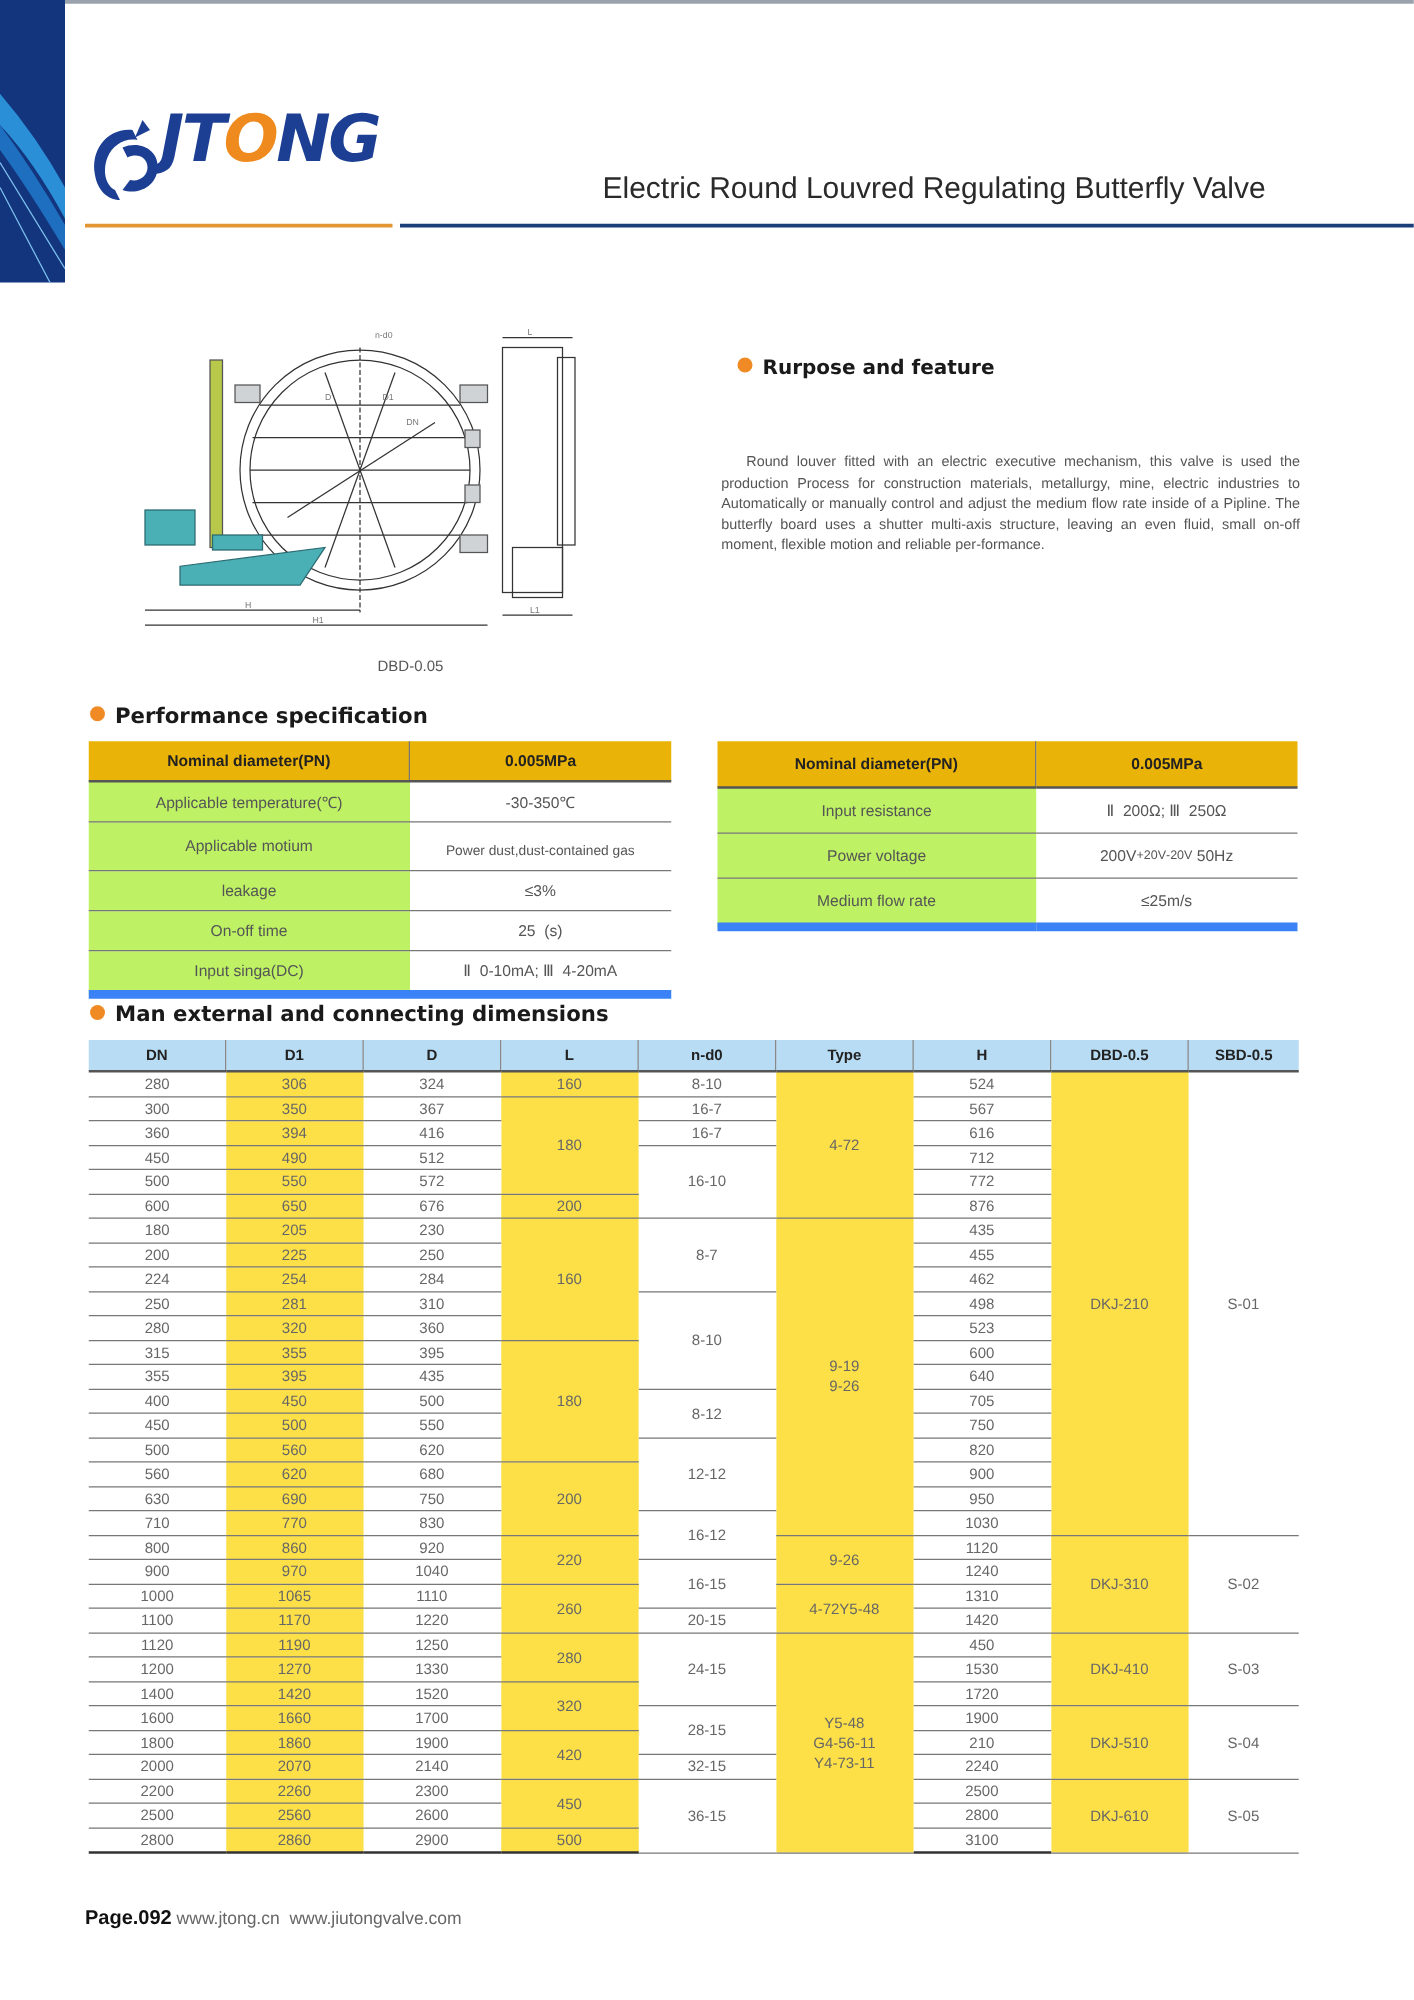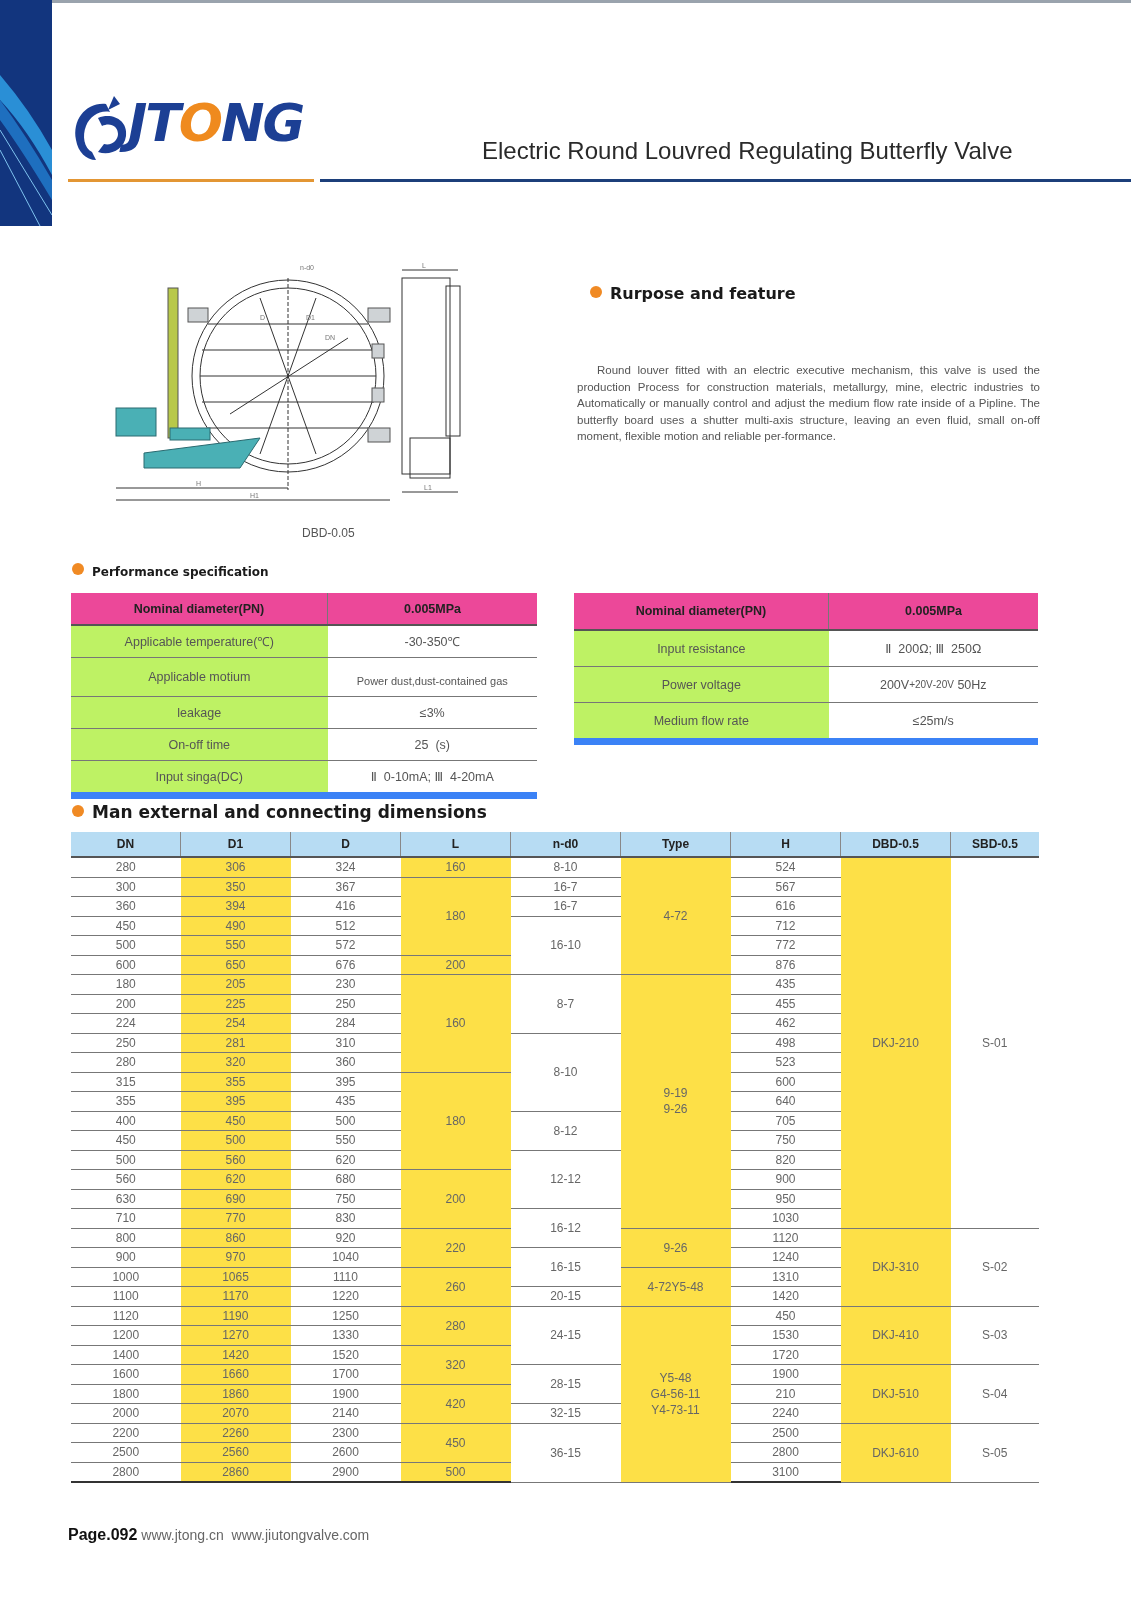--- a/index.html
+++ b/index.html
@@ -1,33 +1,33 @@
 <!DOCTYPE html>
 <html><head>
 <meta charset="utf-8">
 <style>
   html,body{margin:0;padding:0;}
   body{width:1131px;height:1600px;position:relative;background:#fff;font-family:"Liberation Sans",sans-serif;overflow:hidden;}
   .topline{position:absolute;left:52px;top:0;width:1079px;height:3px;background:#9aa3ad;}
   .band{position:absolute;left:0;top:0;width:52px;height:226px;background:#12357e;overflow:hidden;}
   .band svg{position:absolute;left:0;top:0;}
   .logo{position:absolute;left:68px;top:90px;width:250px;height:80px;}
-  .logo-text{position:absolute;left:128px;top:93px;font-family:"DejaVu Sans",sans-serif;font-weight:bold;font-size:52px;color:#1c3f94;letter-spacing:-2px;font-style:italic;}
+  .logo-text{position:absolute;left:128px;top:82px;font-family:"DejaVu Sans",sans-serif;font-weight:bold;font-size:52px;color:#1c3f94;letter-spacing:-2px;font-style:italic;}
   .logo-text .o{color:#ef8a1e;}
   .line-orange{position:absolute;left:68px;top:179px;width:246px;height:3px;background:#e39634;}
   .line-blue{position:absolute;left:320px;top:179px;width:811px;height:3px;background:#1c3f7a;}
   .title{position:absolute;left:482px;top:137px;font-size:24px;color:#2a2a2a;}
   .drawing{position:absolute;left:110px;top:258px;width:420px;height:280px;}
   .drawing-cap{position:absolute;left:302px;top:526px;font-size:12px;color:#555;}
   .sec-head{position:absolute;font-weight:bold;color:#1a1a1a;font-family:"DejaVu Sans",sans-serif;}
   .dot{display:inline-block;width:12px;height:12px;border-radius:50%;background:#f08a24;margin-right:8px;vertical-align:1px;}
   .purpose-text{position:absolute;left:577px;top:362px;width:463px;font-size:11.5px;line-height:16.5px;color:#555;text-align:justify;text-indent:20px;}
   table{border-collapse:collapse;position:absolute;}
   .spec td{height:29px;text-align:center;font-size:12.5px;color:#555;border-bottom:1px solid #777;}
-  .spec th{height:29px;background:#ec4899;font-size:12.5px;color:#222;font-weight:bold;border-bottom:2px solid #555;}
+  .spec th{height:29px;background:#eab308;font-size:12.5px;color:#222;font-weight:bold;border-bottom:2px solid #555;}
   .spec th.c1{border-right:1px solid #777;}
   .spec td.lab{background:#bef264;}
   .spec tr:last-child td{border-bottom:7px solid #3b82f6;}
   .dims th{background:#b7dcf3;height:22px;font-size:12px;color:#222;font-weight:bold;border-right:1px solid #888;border-bottom:2px solid #555;}
   .dims th:last-child{border-right:none;}
   .dims td{height:18.5px;text-align:center;font-size:12px;color:#666;border-bottom:1px solid #777;padding:0;}
   .dims td.g{background:#fde047;}
   .dims td.w{background:#fff;}
   .dims tr:last-child td{border-bottom:2px solid #333;}
   .dims td.mline{line-height:16px;}
@@ -102,21 +102,21 @@
     <text x="215" y="82">DN</text>
     <text x="196" y="62">D1</text>
     <text x="150" y="62">D</text>
   </g>
 </svg>
 <div class="drawing-cap">DBD-0.05</div>
 
 <div class="sec-head" style="left:590px;top:284px;font-size:16px;"><span class="dot"></span><span>Rurpose and feature</span></div>
 <div class="purpose-text">Round louver fitted with an electric executive mechanism, this valve is used the production Process for construction materials, metallurgy, mine, electric industries to Automatically or manually control and adjust the medium flow rate inside of a Pipline. The butterfly board uses a shutter multi-axis structure, leaving an even fluid, small on-off moment, flexible motion and reliable per-formance.</div>
 
-<div class="sec-head" style="left:72px;top:563px;font-size:12px;"><span class="dot"></span><span>Performance specification</span></div>
+<div class="sec-head" style="left:72px;top:563px;font-size:17px;"><span class="dot"></span><span>Performance specification</span></div>
 
 <table class="spec" style="left:71px;top:593px;width:466px;">
   <tbody>
       <tr>
     <th class="c1" style="width:254px">Nominal diameter(PN)</th>
     <th>0.005MPa</th>
   </tr>
   <tr>
         <td class="lab">Applicable temperature(℃)</td>
         <td>-30-350℃</td>

